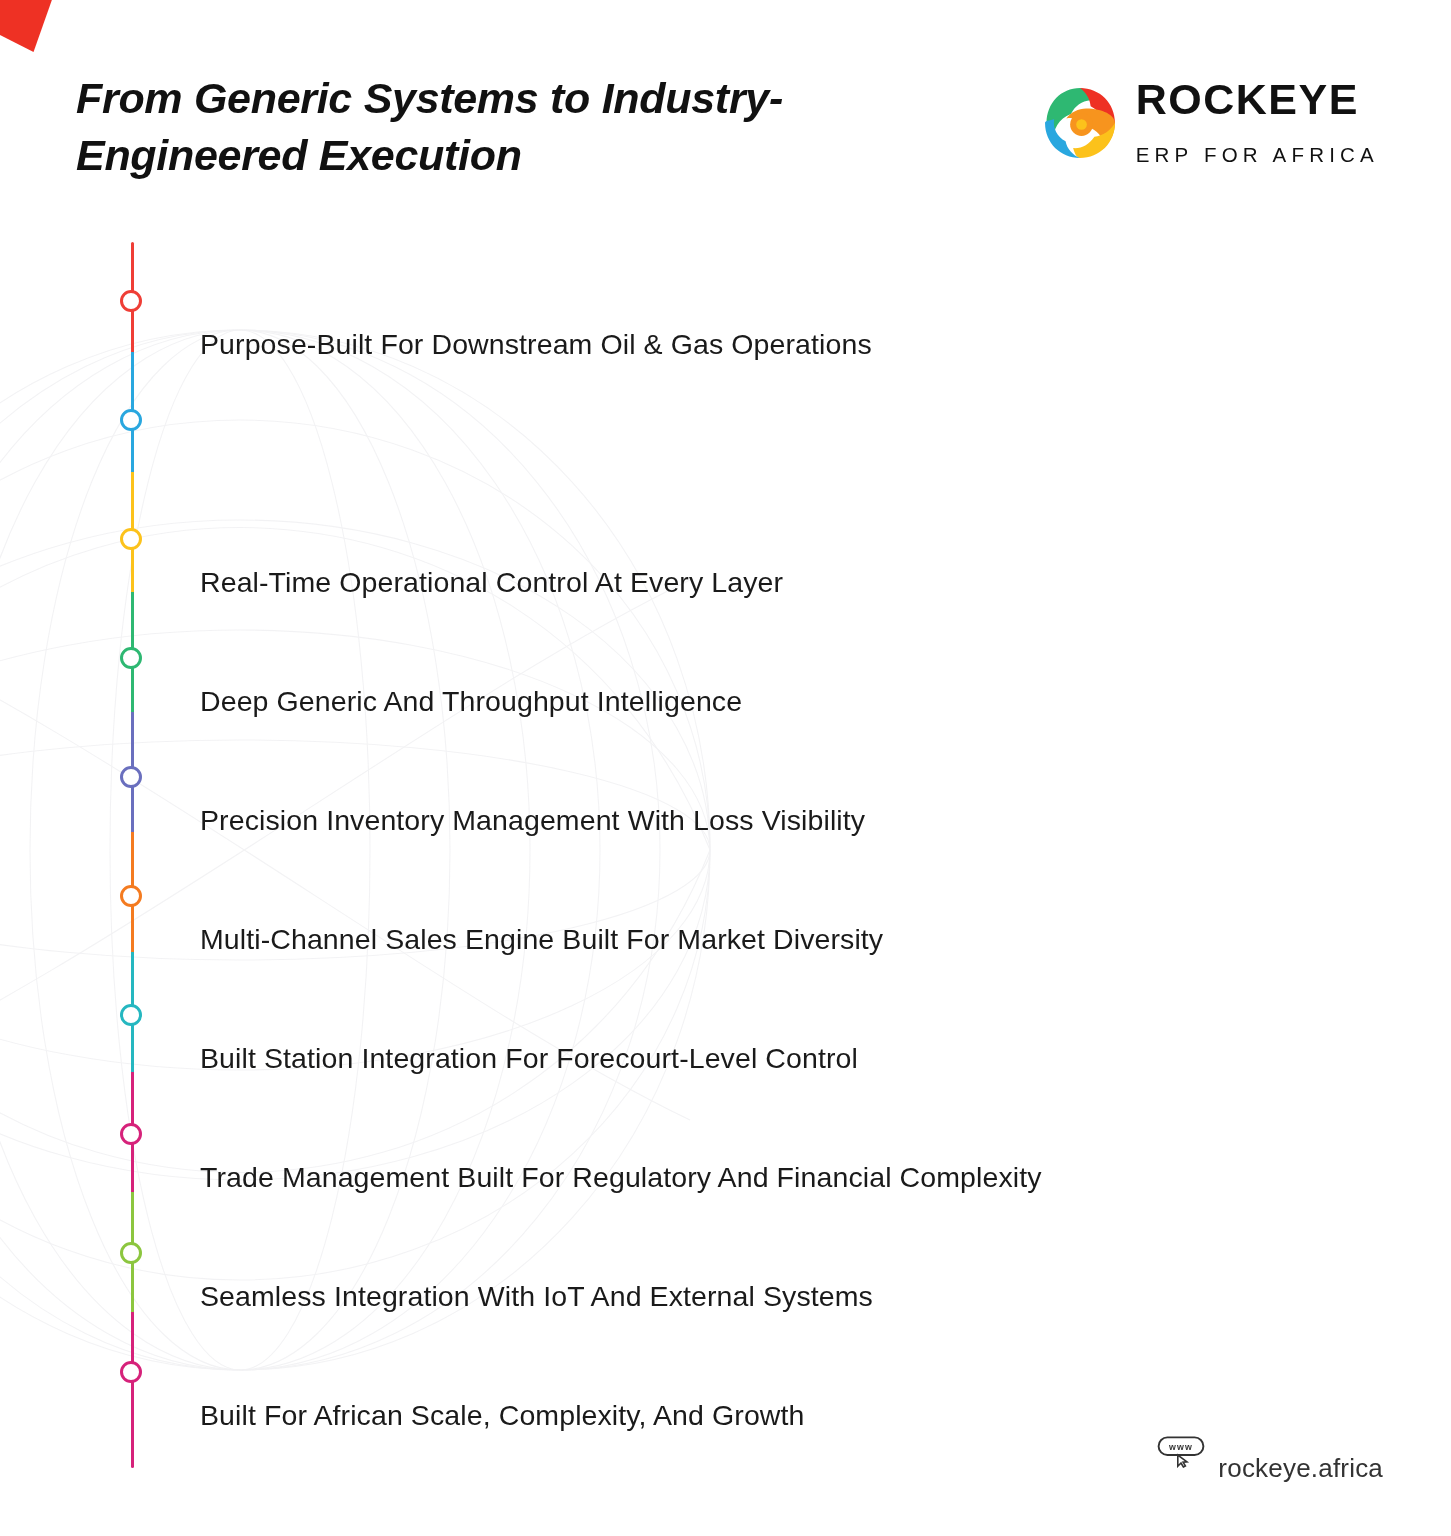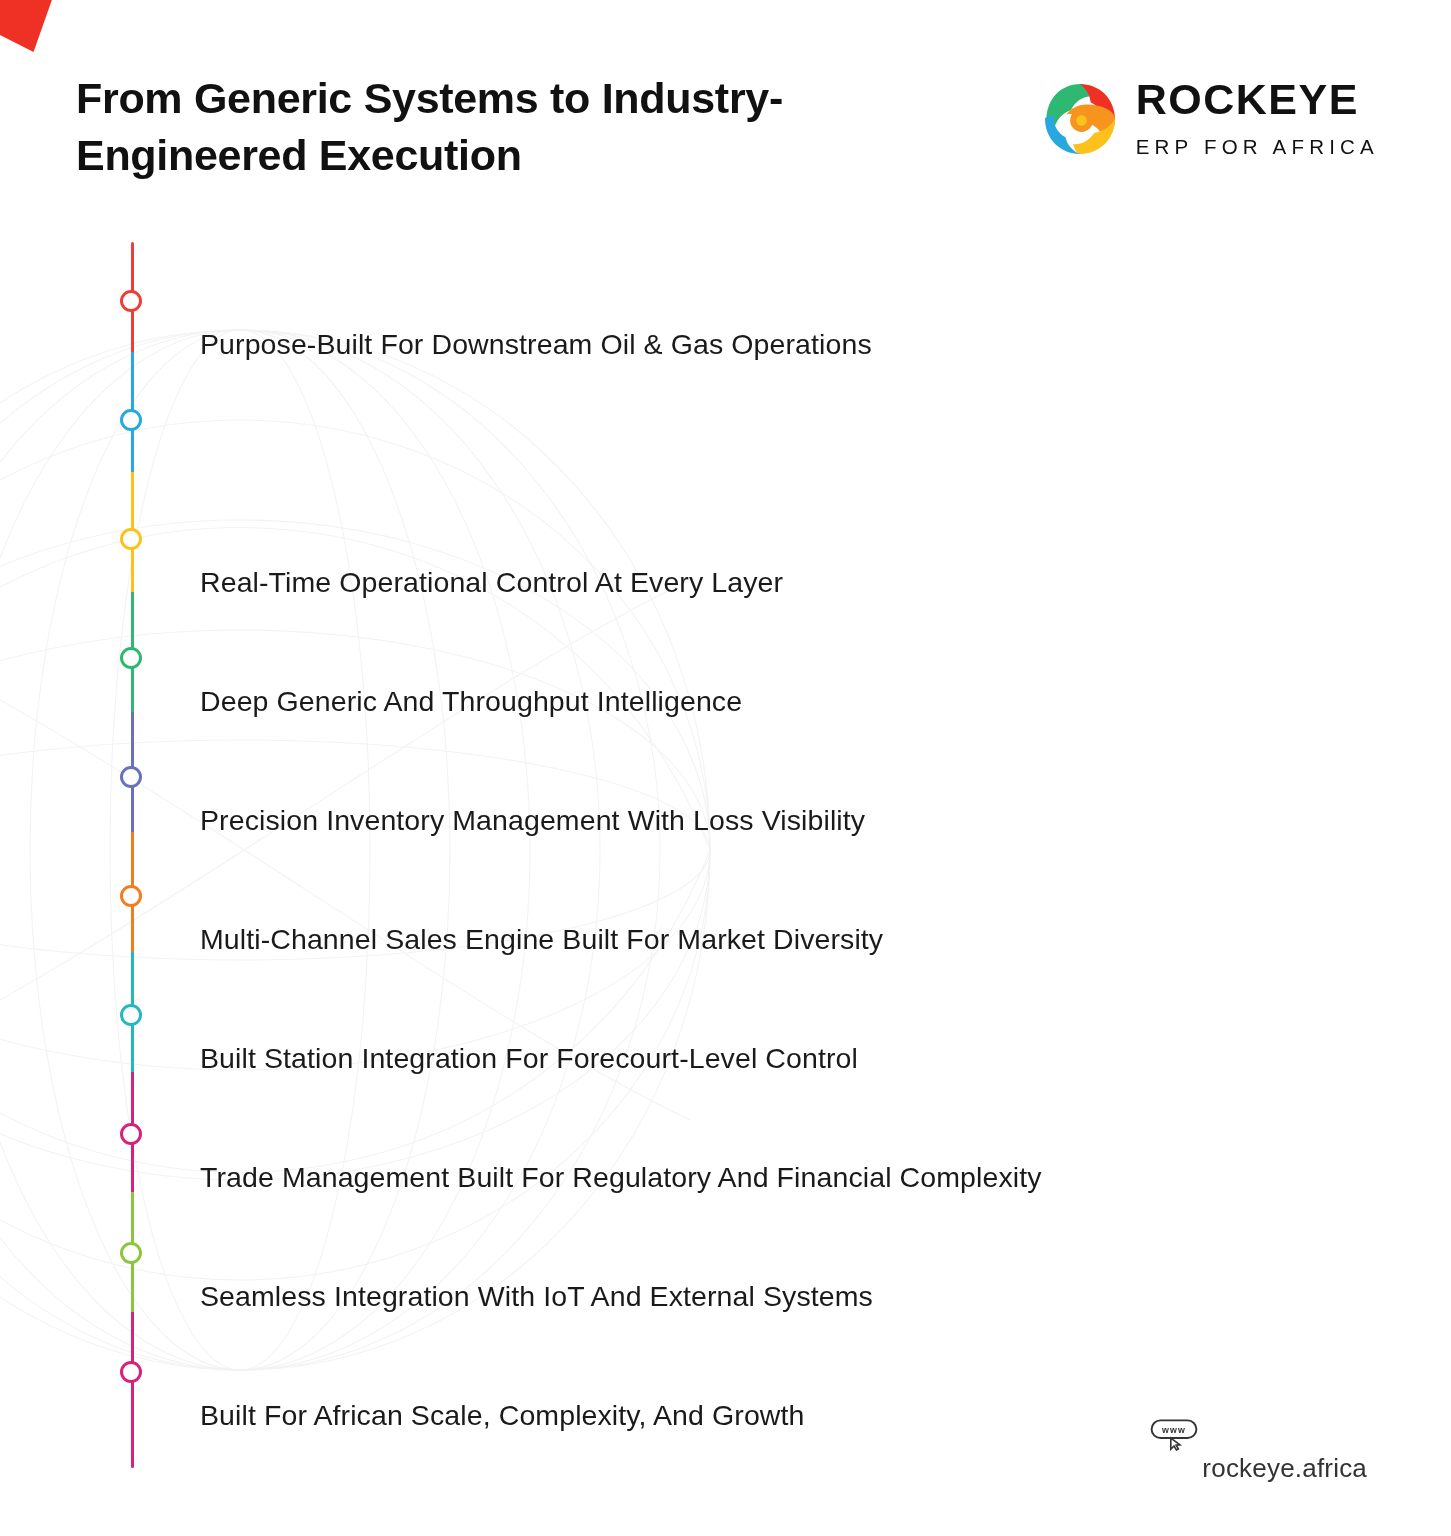--- a/index.html
+++ b/index.html
@@ -64,20 +64,21 @@
     padding: 70px 72px 0 76px;
   }
   .title {
     font-size: 43px;
     line-height: 1.32;
     font-weight: bold;
     color: #111111;
     letter-spacing: -0.3px;
     max-width: 900px;
     margin: 0;
+    font-style: italic;
   }
 
   .brand {
     display: flex;
     align-items: center;
     gap: 18px;
     margin-top: 8px;
   }
   .brand-logo {
     width: 76px;
@@ -94,21 +95,21 @@
     font-size: 43px;
     font-weight: bold;
     letter-spacing: 1.5px;
     color: #111111;
     line-height: 1;
   }
   .brand-tagline {
     font-size: 20.5px;
     letter-spacing: 5.2px;
     color: #111111;
-    margin-top: 3px;
+    margin-top: 11px;
     font-weight: 500;
   }
 
   
   .timeline {
     position: relative;
     margin: 58px 0 0 0;
     padding-left: 76px;
   }
   .timeline-line {
@@ -161,24 +162,25 @@
     font-size: 28.5px;
     color: #1a1a1a;
     font-weight: 500;
     letter-spacing: 0.1px;
     white-space: nowrap;
   }
 
   
   .footer {
     position: absolute;
-    right: 84px;
+    right: 68px;
     bottom: 52px;
     display: flex;
-    gap: 4px;
+    align-items: center;
+    gap: 13px;
     z-index: 4;
   }
   .www-badge {
     width: 48px;
     height: 34px;
     position: relative;
   }
   .site-text {
     font-size: 26px;
     color: #333333;

